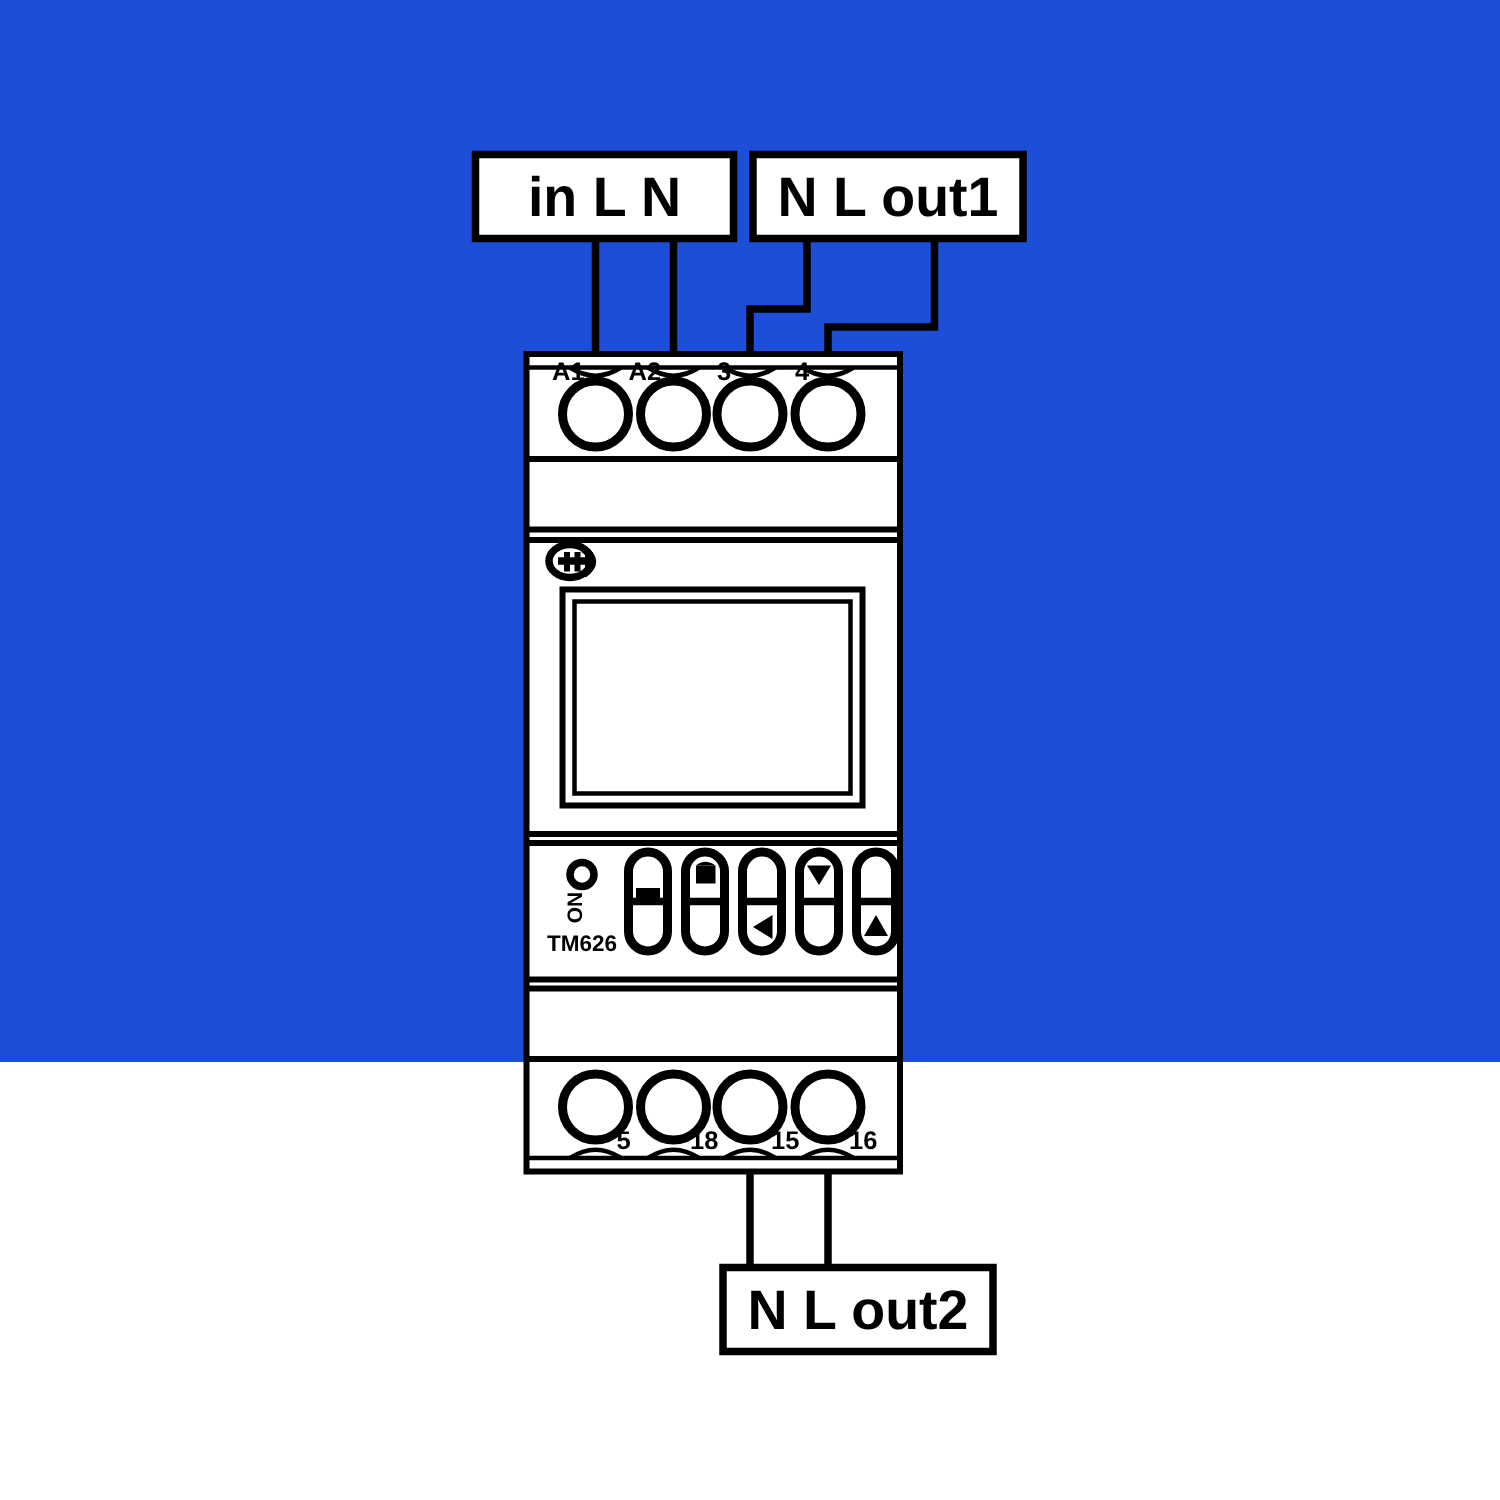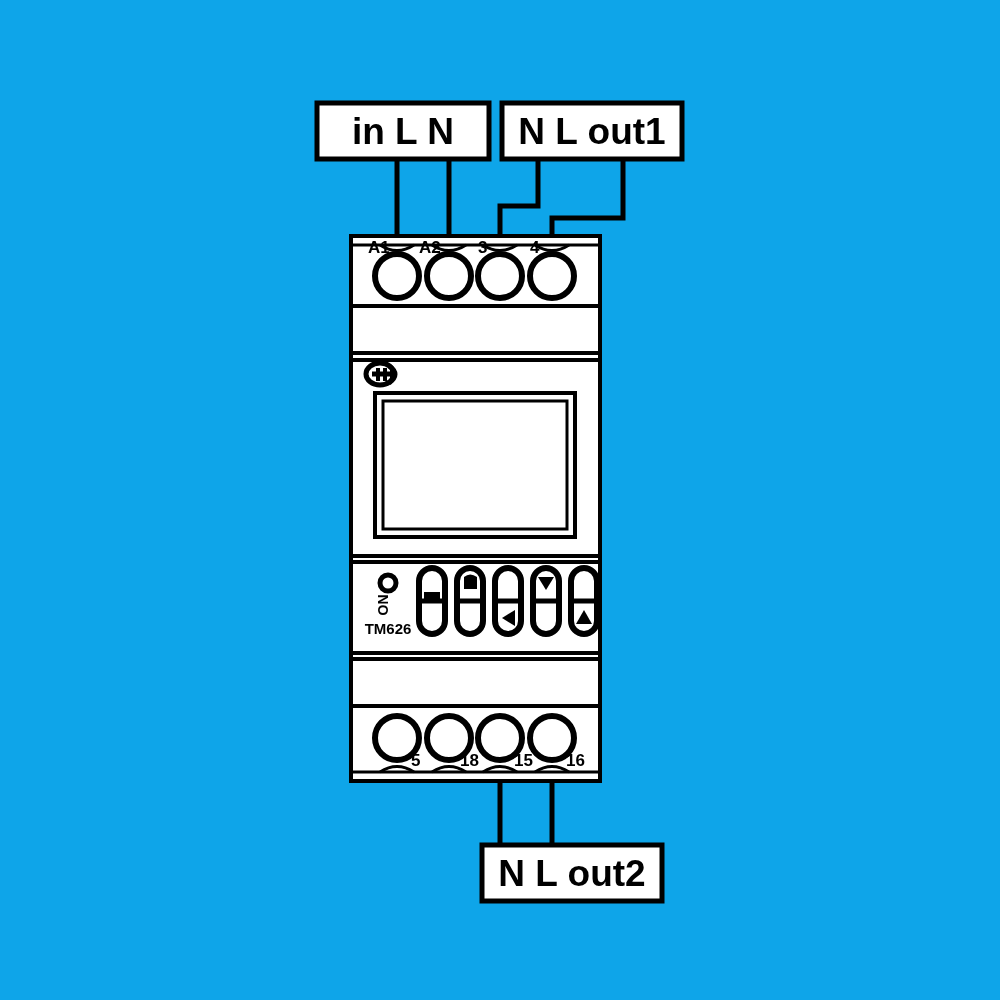--- a/index.html
+++ b/index.html
@@ -9,22 +9,22 @@
   }
   body {
     width: 1000px;
     height: 1000px;
     font-family: "Liberation Sans", sans-serif;
     overflow: hidden;
   }
   #diagram-root {
     position: relative;
     width: 1000px;
-    height: 1000px;
-    background: #0ea5e9;
+    height: 708px;
+    background: #1d4ed8;
   }
   svg.diagram {
     display: block;
     width: 1000px;
     height: 1000px;
   }
   text {
     font-family: "Liberation Sans", sans-serif;
     font-weight: bold;
     fill: #000000;

